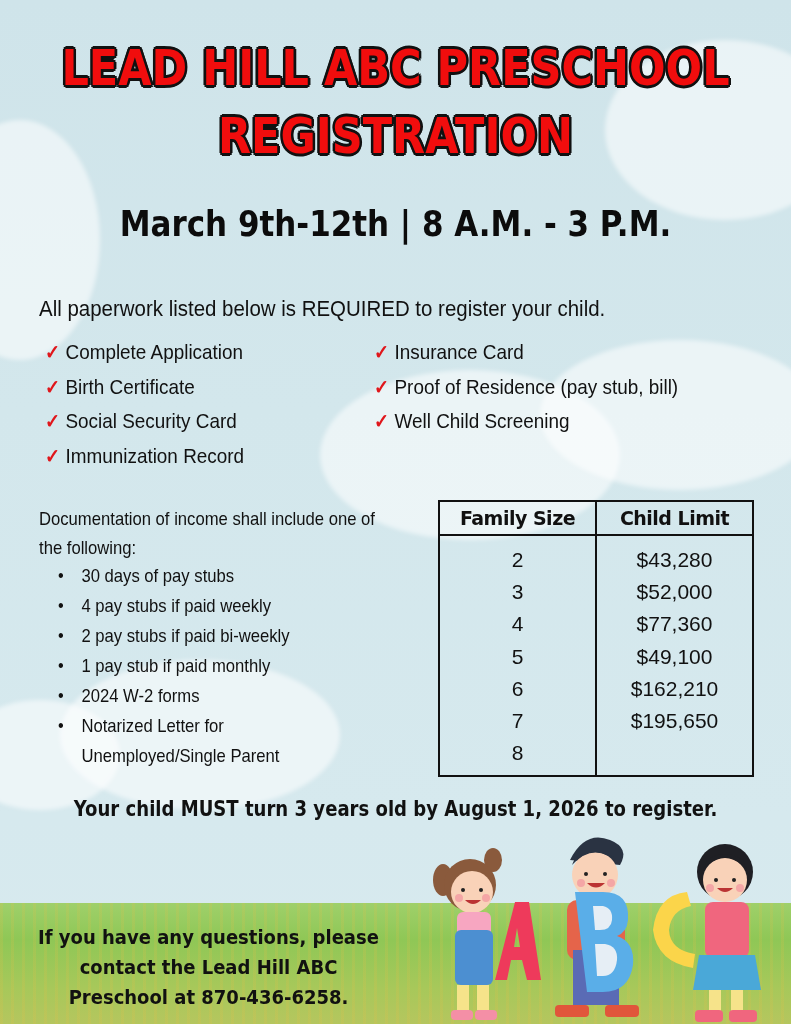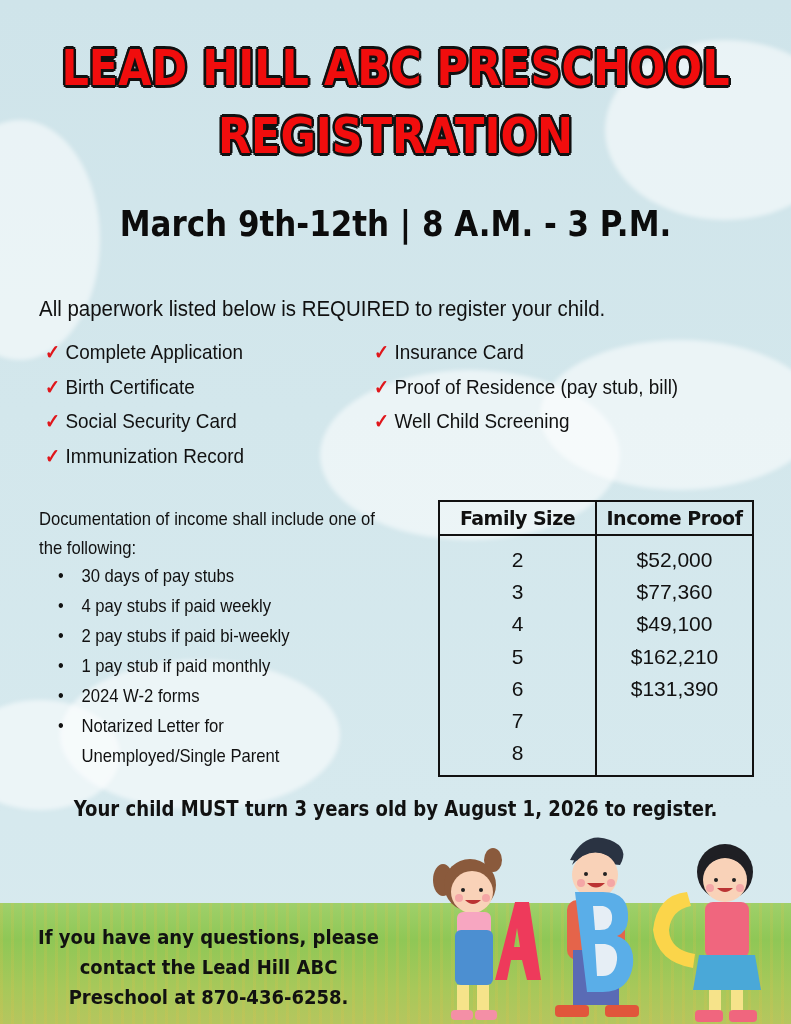--- a/index.html
+++ b/index.html
@@ -163,36 +163,37 @@
       <span>2024 W-2 forms</span>
     </div>
   <div class="b">
       <span class="dot">•</span>
       <span style="width:250px;display:block;">Notarized Letter for Unemployed/Single Parent</span>
     </div>
 </div>
 
 <div class="table">
   <div class="th left">Family Size</div>
-  <div class="th">Income Proof</div>
+  <div class="th">Child Limit</div>
   <div class="td left">
     <div>2</div>
     <div>3</div>
     <div>4</div>
     <div>5</div>
     <div>6</div>
     <div>7</div>
     <div>8</div>
   </div>
   <div class="td">
+    <div>$43,280</div>
     <div>$52,000</div>
     <div>$77,360</div>
     <div>$49,100</div>
     <div>$162,210</div>
-    <div>$131,390</div>
+    <div>$195,650</div>
   </div>
 </div>
 
 <div class="age">Your child MUST turn 3 years old by August 1, 2026 to register.</div>
 
 <div class="contact">
   <div>If you have any questions, please</div>
   <div>contact the Lead Hill ABC</div>
   <div>Preschool at 870-436-6258.</div>
 </div>

